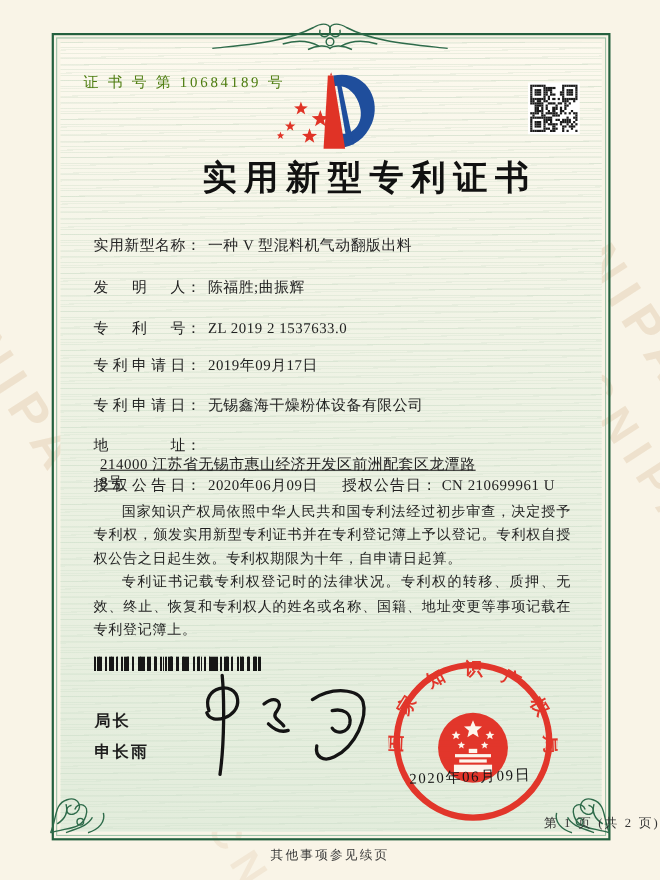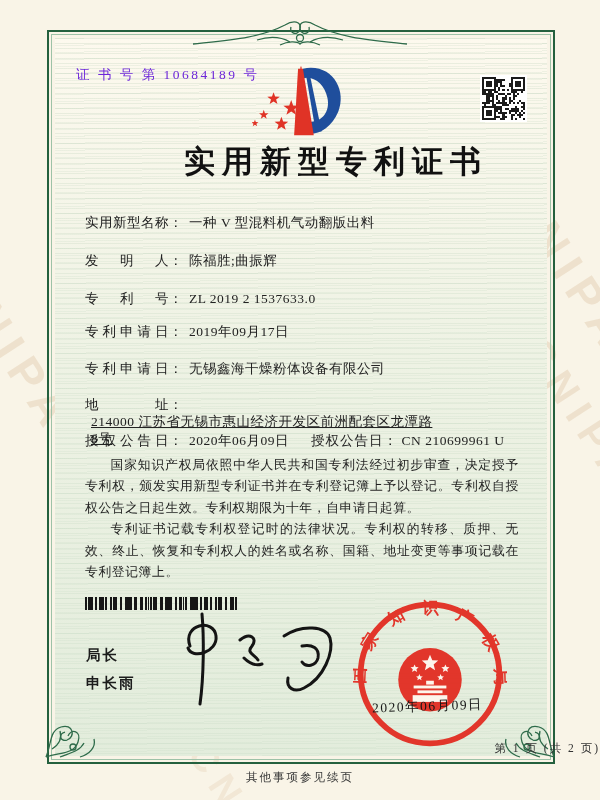--- a/index.html
+++ b/index.html
@@ -40,21 +40,21 @@
       repeating-linear-gradient(179deg, rgba(116,165,126,0.10) 0 1px, rgba(0,0,0,0) 1px 7px);
     background-color:#fdf9ee;
   }
   .ornament-top{position:absolute;left:50%;top:13px;transform:translateX(-50%);z-index:3;}
   .ornament-corner{position:absolute;z-index:3;}
   .ornament-corner.left{left:40px;top:695px;}
   .ornament-corner.right{left:492px;top:695px;transform:scaleX(-1);}
 
   .cert-no{
     position:absolute;left:76px;top:66px;
-    font-size:13.5px;letter-spacing:2.5px;color:#6d28d9;
+    font-size:13.5px;letter-spacing:2.5px;color:#4d7c0f;
   }
   .logo{position:absolute;left:252px;top:60px;}
   .qr{
     position:absolute;left:480px;top:75px;width:47px;height:47px;
     background:#fff;padding:2px;box-sizing:border-box;
     display:grid;grid-template-columns:repeat(21,1fr);grid-template-rows:repeat(21,1fr);
   }
   .qr div{background:transparent;}
   .qr div.d{background:#1b1b1b;}
 

